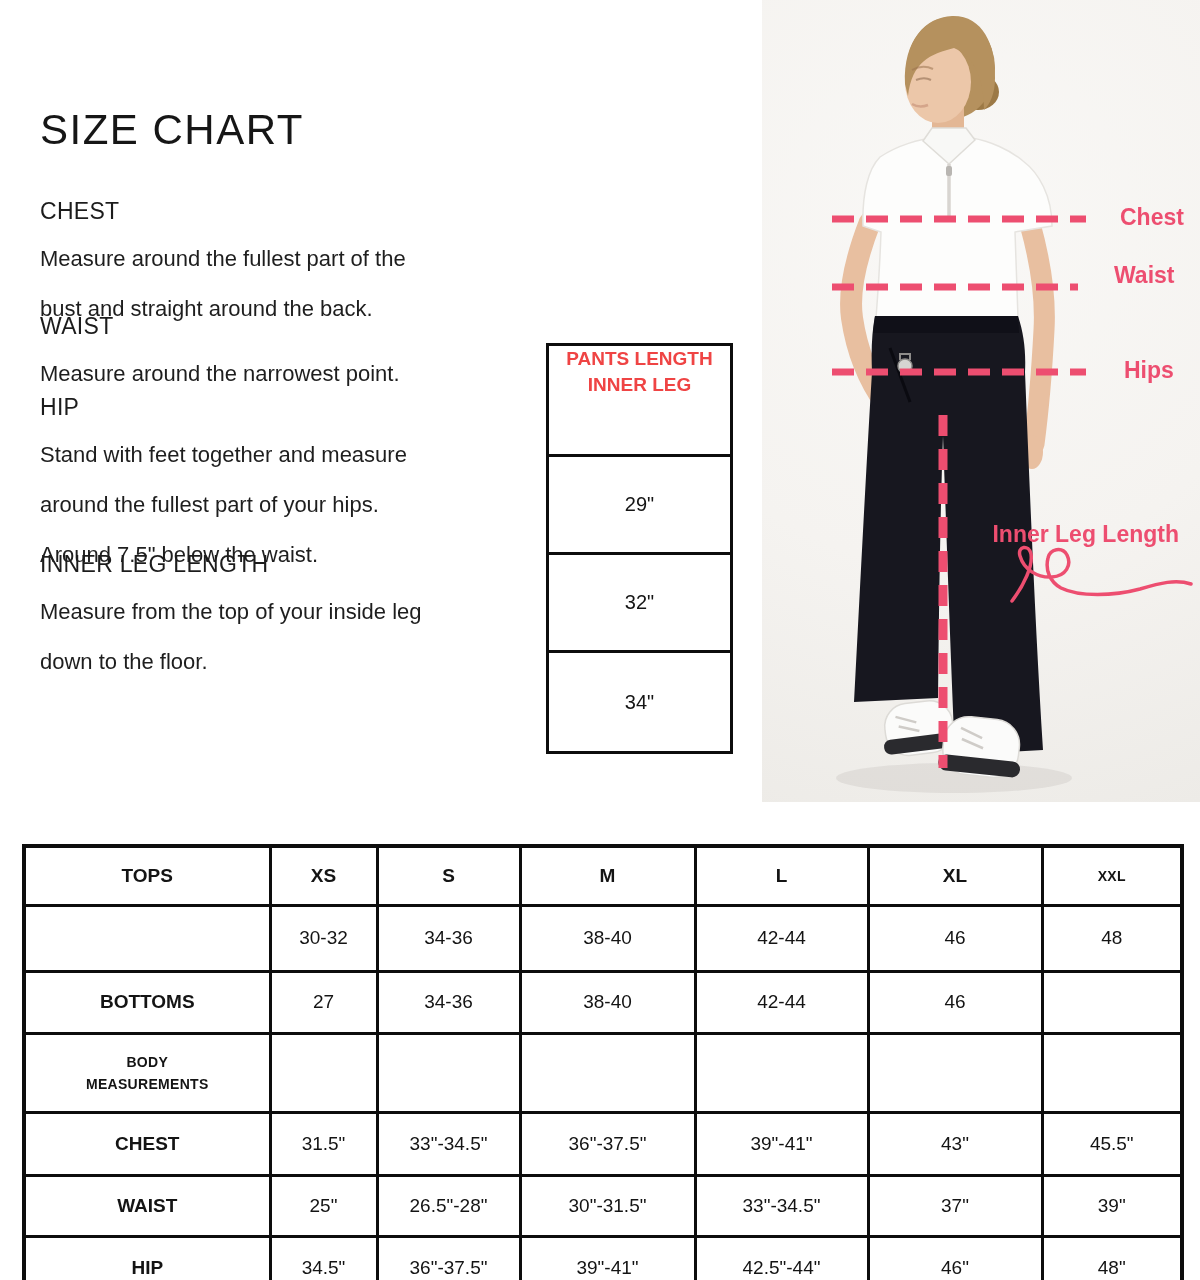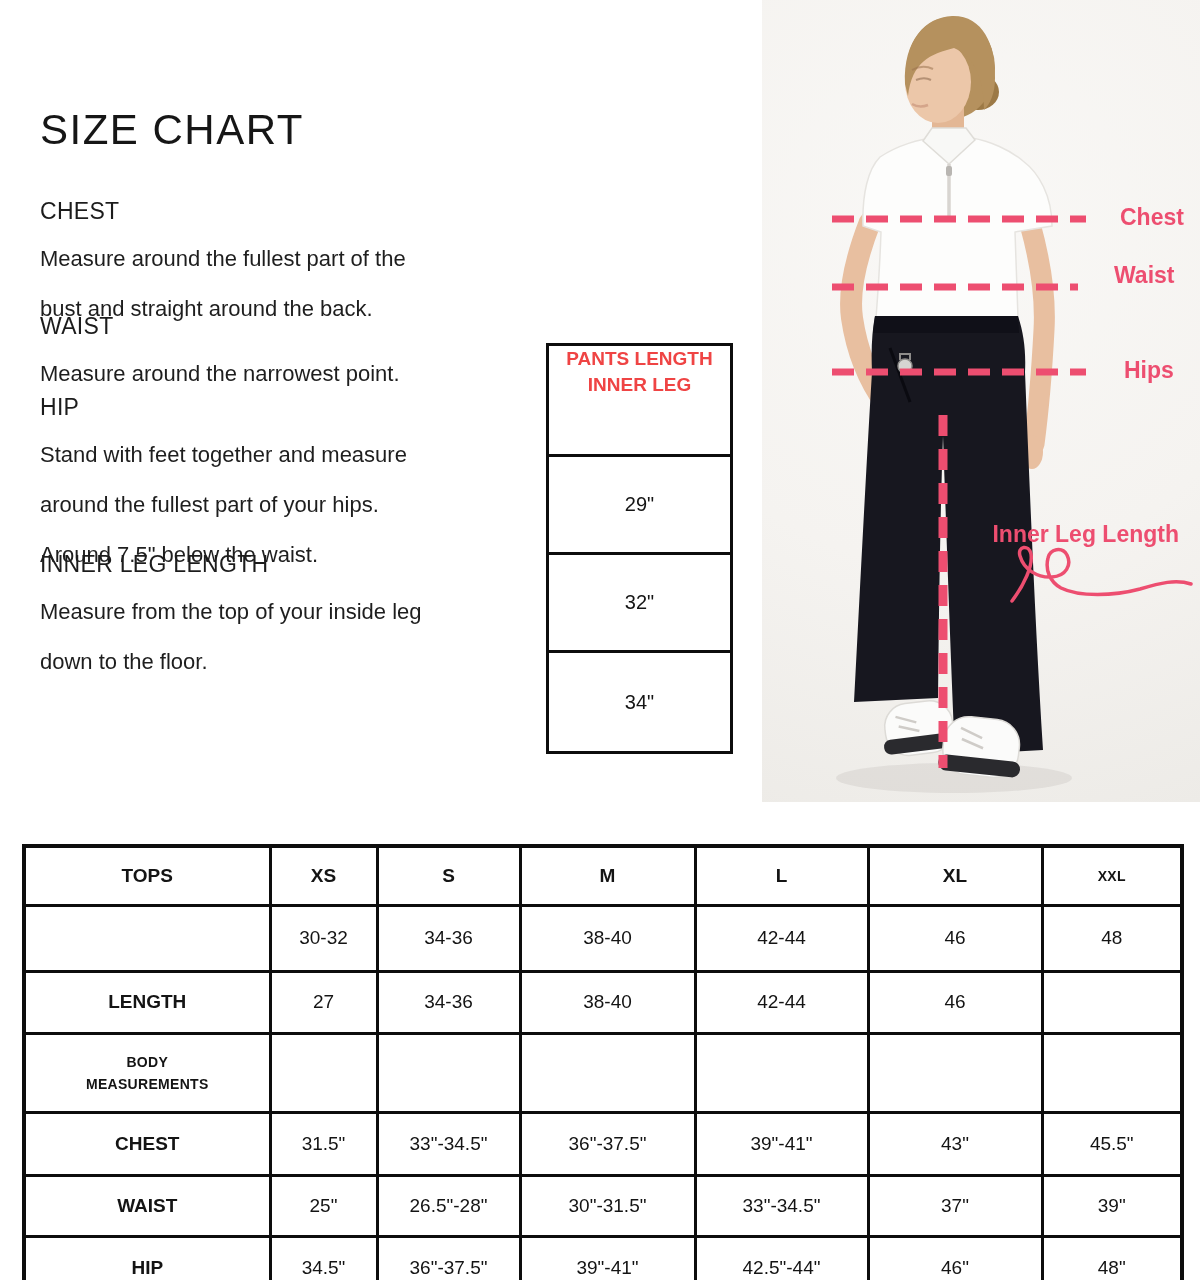--- a/index.html
+++ b/index.html
@@ -199,21 +199,21 @@
     <tr style="height:66px">
       <td class="hdr"></td>
       <td>30-32</td>
       <td>34-36</td>
       <td>38-40</td>
       <td>42-44</td>
       <td>46</td>
       <td>48</td>
     </tr>
     <tr style="height:62px">
-      <td class="hdr">LENGTH</td>
+      <td class="hdr">BOTTOMS</td>
       <td>27</td>
       <td>34-36</td>
       <td>38-40</td>
       <td>42-44</td>
       <td>46</td>
       <td></td>
     </tr>
     <tr style="height:79px">
       <td class="small-hdr">
         <div class="wrap-narrow">BODY MEASUREMENTS</div>

